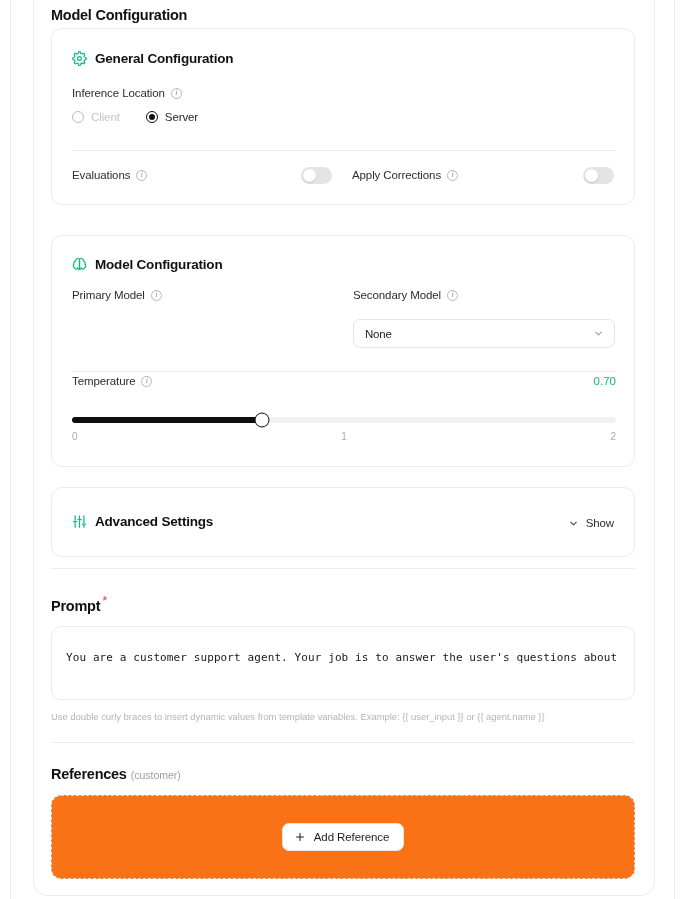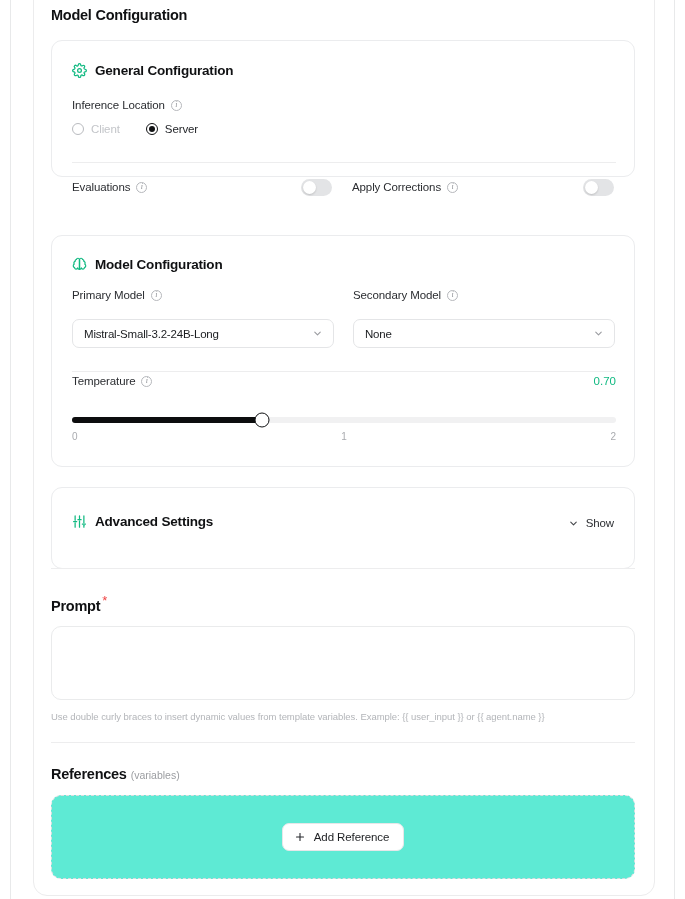--- a/index.html
+++ b/index.html
@@ -209,42 +209,42 @@
     color: #16181b;
     white-space: pre;
     letter-spacing: 0.1px;
   }
   .prompt-hint { font-size: 9.5px; color: #b3b5b9; letter-spacing: -0.05px; }
 
   
   .ref-drop {
     border: 1px dashed #dcdde0;
     border-radius: 10px;
-    background: #5eead4;
+    background: #f97316;
     display: flex; align-items: center; justify-content: center;
   }
   .add-ref-btn {
     display: inline-flex; align-items: center; gap: 8px;
     height: 28px; padding: 0 14px 0 11px;
     border: 1px solid #e6e7e9; border-radius: 7px; background: #fff;
     font-size: 11.5px; color: #1d1f22; letter-spacing: -0.1px;
     cursor: pointer;
   }
 </style>
 </head>
 <body>
 
 <div class="outer-frame"></div>
 <div class="inner-panel"></div>
 
 <div class="content" style="top:7px;">
   <div class="section-title">Model Configuration</div>
 </div>
 
-<div class="card" style="top:40px; height:137px;">
+<div class="card" style="top:28px; height:177px;">
 
   <div class="card-head" style="position:absolute; left:20px; top:22px;">
     <span style="display:flex;">
       <svg width="15" height="15" viewBox="0 0 24 24" fill="none" stroke="#10b981" stroke-width="2" stroke-linecap="round" stroke-linejoin="round">
         <circle cx="12" cy="12" r="3"></circle>
         <path d="M19.4 15a1.65 1.65 0 0 0 .33 1.82l.06.06a2 2 0 1 1-2.83 2.83l-.06-.06a1.65 1.65 0 0 0-1.82-.33 1.65 1.65 0 0 0-1 1.51V21a2 2 0 1 1-4 0v-.09A1.65 1.65 0 0 0 9 19.4a1.65 1.65 0 0 0-1.82.33l-.06.06a2 2 0 1 1-2.83-2.83l.06-.06a1.65 1.65 0 0 0 .33-1.82 1.65 1.65 0 0 0-1.51-1H3a2 2 0 1 1 0-4h.09A1.65 1.65 0 0 0 4.6 9a1.65 1.65 0 0 0-.33-1.82l-.06-.06a2 2 0 1 1 2.83-2.83l.06.06A1.65 1.65 0 0 0 9 4.6a1.65 1.65 0 0 0 1-1.51V3a2 2 0 1 1 4 0v.09a1.65 1.65 0 0 0 1 1.51 1.65 1.65 0 0 0 1.82-.33l.06-.06a2 2 0 1 1 2.83 2.83l-.06.06a1.65 1.65 0 0 0-.33 1.82V9a1.65 1.65 0 0 0 1.51 1H21a2 2 0 1 1 0 4h-.09a1.65 1.65 0 0 0-1.51 1z"></path>
       </svg>
     </span>
     <span class="card-head-label">General Configuration</span>
   </div>
@@ -293,28 +293,20 @@
         <path d="M12 4.5a2.5 2.5 0 0 1 4.96-.46 2.5 2.5 0 0 1 1.98 3 2.5 2.5 0 0 1 1.32 4.24 3 3 0 0 1-.34 5.58 2.5 2.5 0 0 1-4.92.62A2.5 2.5 0 0 1 12 19.5z"></path>
         <path d="M12 4.5v15"></path>
       </svg>
     </span>
     <span class="card-head-label">Model Configuration</span>
   </div>
 
   <div class="field-label-row" style="position:absolute; left:20px; top:53px;">
     <span class="field-label">Primary Model</span>
     <span class="info-icon">i</span>
-  </div>
-  <div class="select" style="position:absolute; left:20px; top:83px; width:262px;">
-    <span class="select-value">Mistral-Small-3.2-24B-Long</span>
-    <span style="display:flex;">
-      <svg width="11" height="11" viewBox="0 0 24 24" fill="none" stroke="#9a9ca0" stroke-width="2.4" stroke-linecap="round" stroke-linejoin="round">
-        <polyline points="6 9 12 15 18 9"></polyline>
-      </svg>
-    </span>
   </div>
 
   <div class="field-label-row" style="position:absolute; left:301px; top:53px;">
     <span class="field-label">Secondary Model</span>
     <span class="info-icon">i</span>
   </div>
   <div class="select" style="position:absolute; left:301px; top:83px; width:262px;">
     <span class="select-value">None</span>
     <span style="display:flex;">
       <svg width="11" height="11" viewBox="0 0 24 24" fill="none" stroke="#9a9ca0" stroke-width="2.4" stroke-linecap="round" stroke-linejoin="round">
@@ -340,21 +332,21 @@
       <div class="slider-thumb" style="left:35%;"></div>
     </div>
     <div class="slider-ticks">
       <span>0</span>
       <span>1</span>
       <span>2</span>
     </div>
   </div>
 </div>
 
-<div class="card" style="top:487px; height:82px;">
+<div class="card" style="top:487px; height:70px;">
   <div class="card-head" style="position:absolute; left:20px; top:26px;">
     <span style="display:flex;">
       <svg width="15" height="15" viewBox="0 0 24 24" fill="none" stroke="#10b981" stroke-width="2" stroke-linecap="round" stroke-linejoin="round">
         <line x1="5" y1="3" x2="5" y2="10"></line>
           <line x1="5" y1="14" x2="5" y2="21"></line>
         <line x1="12" y1="3" x2="12" y2="7"></line>
           <line x1="12" y1="11" x2="12" y2="21"></line>
         <line x1="19" y1="3" x2="19" y2="14"></line>
           <line x1="19" y1="18" x2="19" y2="21"></line>
         <line x1="2.5" y1="12" x2="7.5" y2="12"></line>
@@ -377,29 +369,30 @@
 
 <div class="hr" style="position:absolute; left:51px; top:568px; width:584px;"></div>
 
 <div class="content" style="top:594px;">
   <div class="section-title">
     <span>Prompt</span><span class="req-star">*</span>
   </div>
 </div>
 
 <div class="prompt-box" style="position:absolute; left:51px; top:626px; width:584px; height:74px;">
+  <div class="prompt-text">You are a customer support agent. Your job is to answer the user's questions about</div>
 </div>
 
 <div class="prompt-hint" style="position:absolute; left:51px; top:711px; width:584px;">Use double curly braces to insert dynamic values from template variables. Example: {{ user_input }} or {{ agent.name }}</div>
 
 <div class="hr" style="position:absolute; left:51px; top:742px; width:584px;"></div>
 
 <div class="content" style="top:766px;">
   <div class="section-title">
-    <span>References</span><span class="optional-tag">(variables)</span>
+    <span>References</span><span class="optional-tag">(customer)</span>
   </div>
 </div>
 
 <div class="ref-drop" style="position:absolute; left:51px; top:795px; width:584px; height:84px;">
   <button class="add-ref-btn">
     <span style="display:flex;">
       <svg width="12" height="12" viewBox="0 0 24 24" fill="none" stroke="#26282c" stroke-width="2.2" stroke-linecap="round">
         <line x1="12" y1="5" x2="12" y2="19"></line>
           <line x1="5" y1="12" x2="19" y2="12"></line>
       </svg>

